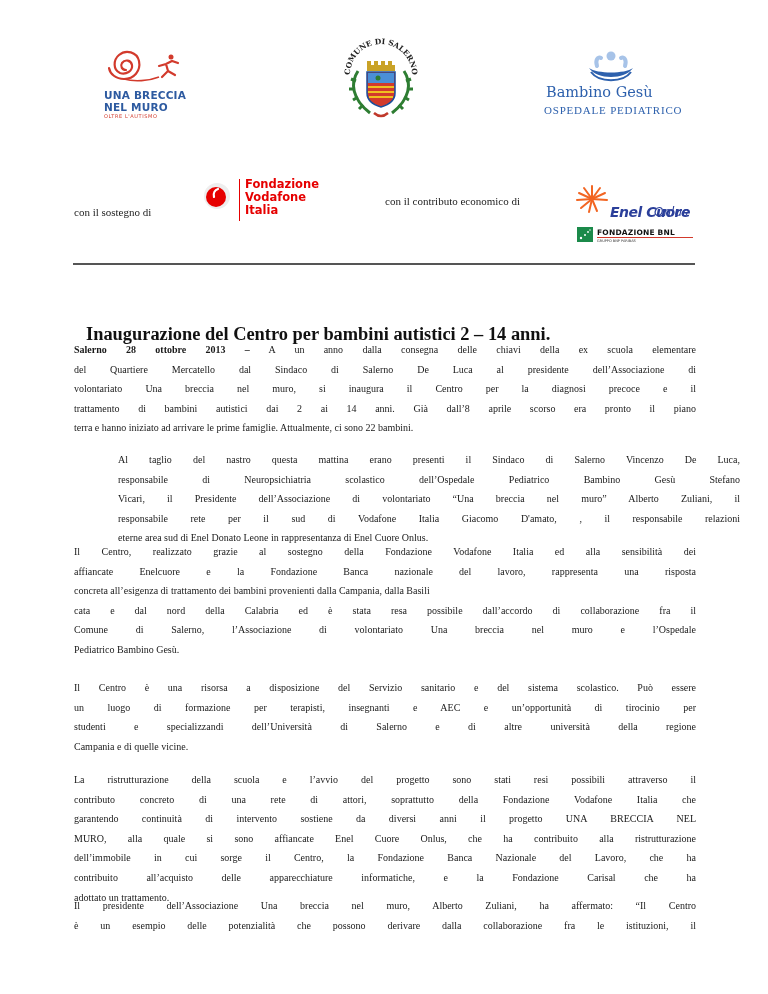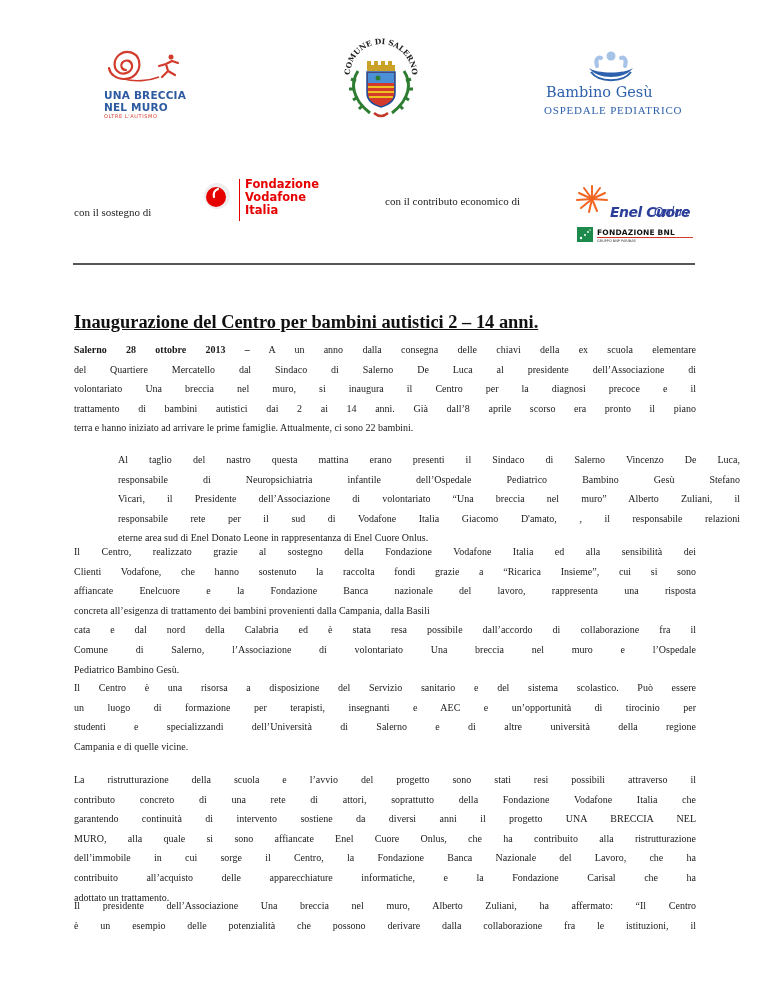--- a/index.html
+++ b/index.html
@@ -142,41 +142,40 @@
       <circle cx="11" cy="5" r="0.9" fill="#fff"></circle>
       <circle cx="13" cy="3" r="0.7" fill="#fff"></circle>
   </svg>
 </div>
 <div class="abs bnl-text">FONDAZIONE BNL</div>
 <div class="abs bnl-line"></div>
 <div class="abs bnl-sub">GRUPPO BNP PARIBAS</div>
 
 <div class="abs rule"></div>
 
-<h1 class="abs title" style="margin:0;text-decoration:underline;">Inaugurazione del Centro per bambini autistici 2 – 14 anni.</h1>
+<h1 class="abs title" style="margin:12px;">Inaugurazione del Centro per bambini autistici 2 – 14 anni.</h1>
 
 <div class="abs body p1">
   <span class="line"><span class="lead">Salerno 28 ottobre 2013 –</span><span> A un anno dalla consegna delle chiavi della ex scuola elementare</span></span>
   <span class="line">del Quartiere Mercatello dal Sindaco di Salerno De Luca al presidente dell’Associazione di</span>
   <span class="line">volontariato Una breccia nel muro, si inaugura il Centro per la diagnosi precoce e il</span>
   <span class="line">trattamento di  bambini autistici dai 2 ai 14 anni. Già dall’8 aprile scorso era pronto il piano</span>
   <span class="line end">terra e hanno iniziato ad arrivare le prime famiglie. Attualmente, ci sono 22 bambini.</span>
 </div>
 
 <div class="abs body p2">
   <span class="line">Al taglio del nastro questa mattina erano presenti il Sindaco di Salerno Vincenzo De Luca,</span>
-  <span class="line">responsabile di Neuropsichiatria infantile dell’Ospedale Pediatrico Bambino Gesù Stefano</span>
+  <span class="line">responsabile di Neuropsichiatria scolastico dell’Ospedale Pediatrico Bambino Gesù Stefano</span>
   <span class="line">Vicari, il Presidente dell’Associazione di volontariato “Una breccia nel muro” Alberto Zuliani, il</span>
   <span class="line">responsabile rete per il sud di Vodafone Italia Giacomo D'amato, , il responsabile relazioni</span>
   <span class="line end">eterne area sud di Enel Donato Leone in rappresentanza di Enel Cuore Onlus.</span>
 </div>
 
 <div class="abs body p3">
   <span class="line">Il Centro, realizzato grazie al sostegno della Fondazione Vodafone Italia ed alla sensibilità dei</span>
-  <span class="line">Clienti Vodafone, che hanno sostenuto la raccolta fondi grazie a “Ricarica Insieme”, cui si sono</span>
   <span class="line">affiancate Enelcuore e la Fondazione Banca nazionale del lavoro, rappresenta una risposta</span>
   <span class="line end">concreta all’esigenza di trattamento dei bambini provenienti dalla Campania, dalla Basili</span>
   <span class="line">cata e dal nord della Calabria ed è stata resa possibile dall’accordo di collaborazione fra il</span>
   <span class="line">Comune di Salerno, l’Associazione di volontariato Una breccia nel muro e l’Ospedale</span>
   <span class="line end">Pediatrico Bambino Gesù.</span>
 </div>
 
 <div class="abs body p4">
   <span class="line">Il Centro è una risorsa a disposizione del Servizio sanitario e del sistema scolastico. Può essere</span>
   <span class="line">un luogo di formazione per terapisti, insegnanti e AEC e un’opportunità di tirocinio per</span>

